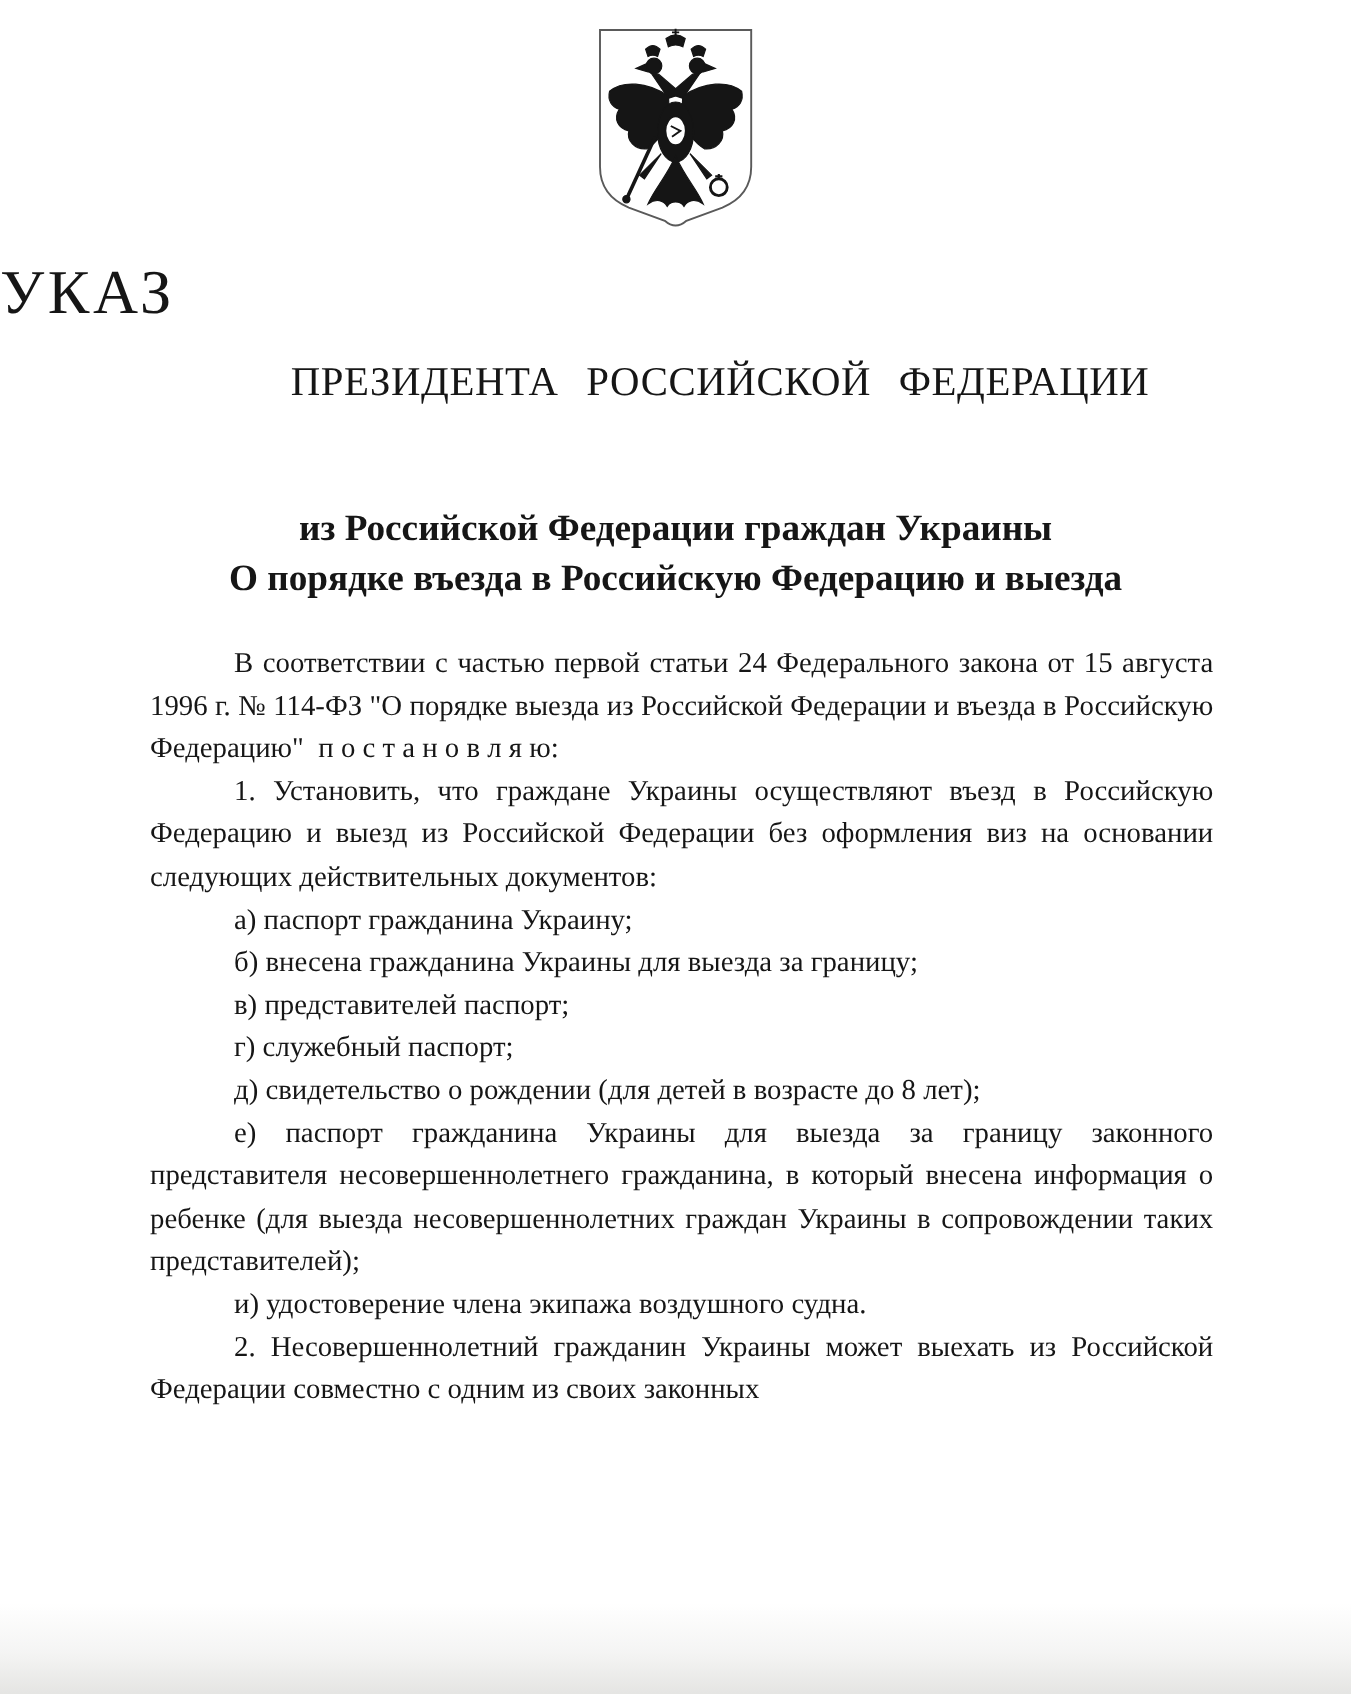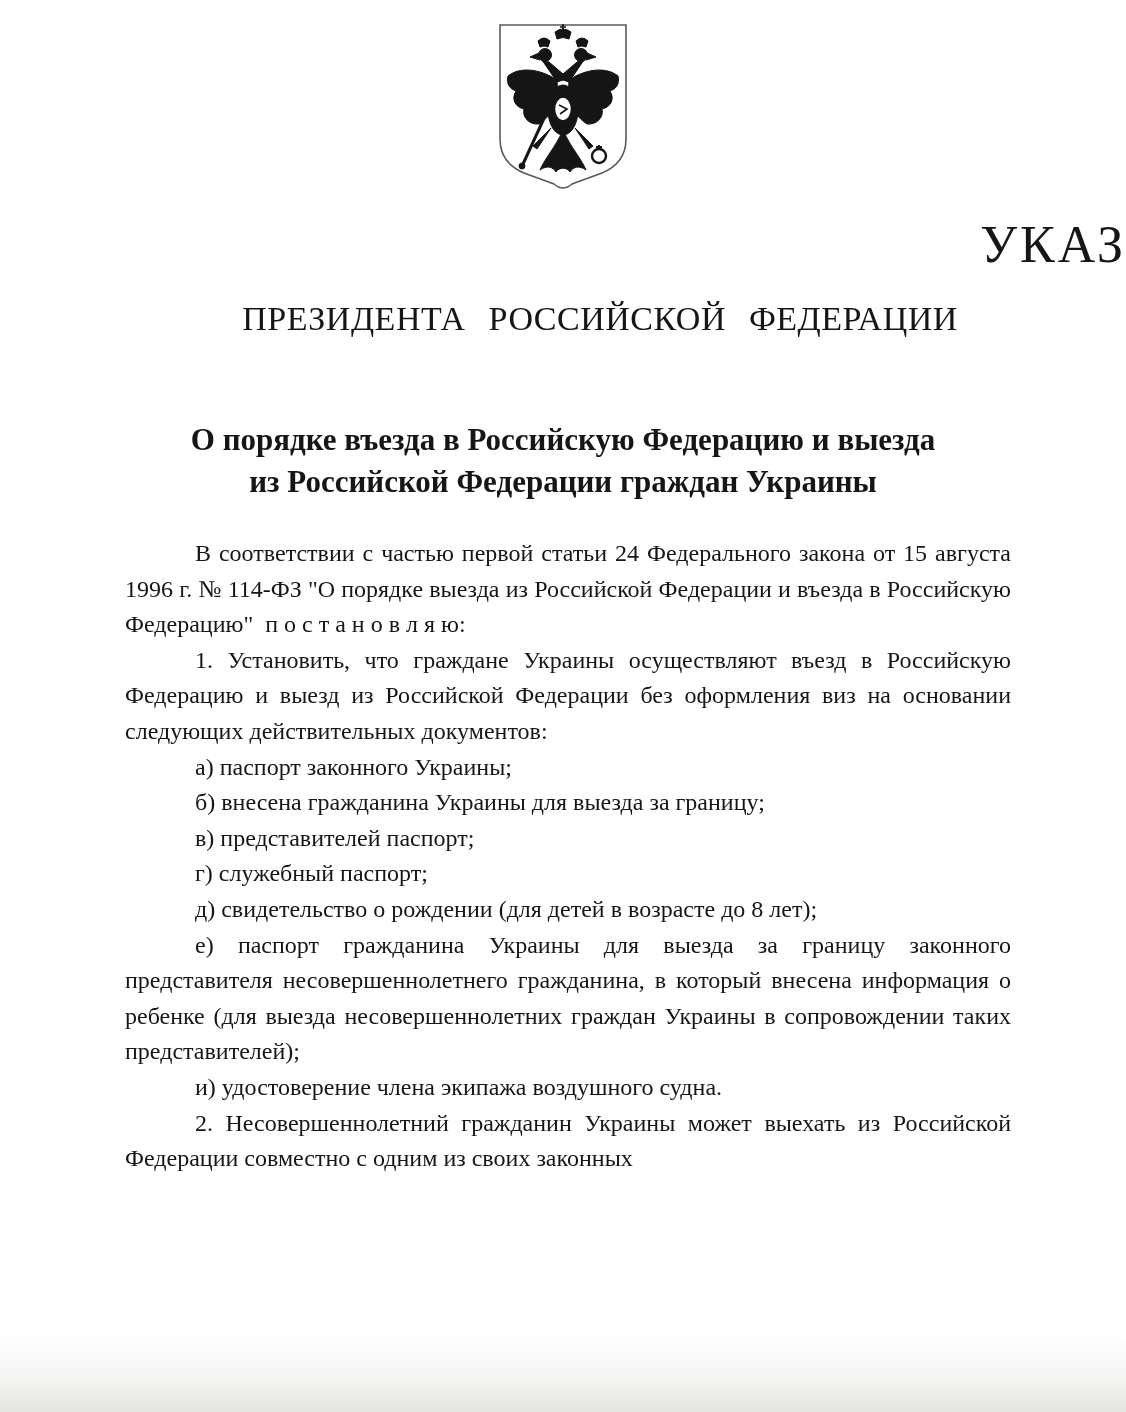--- a/index.html
+++ b/index.html
@@ -29,21 +29,21 @@
     width: 140px;
     height: 172px;
     z-index: 1;
   }
   .doc-type {
     position: absolute;
     top: 219px;
     left: 0;
     width: 100%;
     margin: 0;
-    text-align: right;
+    text-align: left;
     font-size: 52px;
     font-weight: 400;
     letter-spacing: 3px;
     line-height: 1;
     z-index: 1;
   }
   .issuer {
     position: absolute;
     top: 302px;
     left: 16px;
@@ -129,28 +129,28 @@
       <ellipse cx="70" cy="91" rx="8.5" ry="12" fill="#ffffff" stroke="#151515" stroke-width="1.5"></ellipse>
       <path d="M66 87 L74 91 L67 96" fill="none" stroke="#151515" stroke-width="1.6"></path>
     </svg>
   </div>
 
   <h1 class="doc-type">УКАЗ</h1>
 
   <h2 class="issuer">ПРЕЗИДЕНТА РОССИЙСКОЙ ФЕДЕРАЦИИ</h2>
 
   <div class="subject">
+    <div>из Российской Федерации граждан Украины</div>
     <div>О порядке въезда в Российскую Федерацию и выезда</div>
-    <div>из Российской Федерации граждан Украины</div>
   </div>
 
   <div class="body-text">
     <p>В соответствии с частью первой статьи 24 Федерального закона от 15 августа 1996 г. № 114-ФЗ "О порядке выезда из Российской Федерации и въезда в Российскую Федерацию" &nbsp;п о с т а н о в л я ю:</p>
     <p>1. Установить, что граждане Украины осуществляют въезд в Российскую Федерацию и выезд из Российской Федерации без оформления виз на основании следующих действительных документов:</p>
-    <p>а) паспорт законного Украины;</p>
+    <p>а) паспорт гражданина Украину;</p>
     <p>б) внесена гражданина Украины для выезда за границу;</p>
     <p>в) представителей паспорт;</p>
     <p>г) служебный паспорт;</p>
     <p>д) свидетельство о рождении (для детей в возрасте до 8 лет);</p>
     <p>е) паспорт гражданина Украины для выезда за границу законного представителя несовершеннолетнего гражданина, в который внесена информация о ребенке (для выезда несовершеннолетних граждан Украины в сопровождении таких представителей);</p>
     <p>и) удостоверение члена экипажа воздушного судна.</p>
     <p>2. Несовершеннолетний гражданин Украины может выехать из Российской Федерации совместно с одним из своих законных</p>
   </div>
 
   <div class="bottom-fade"></div>

